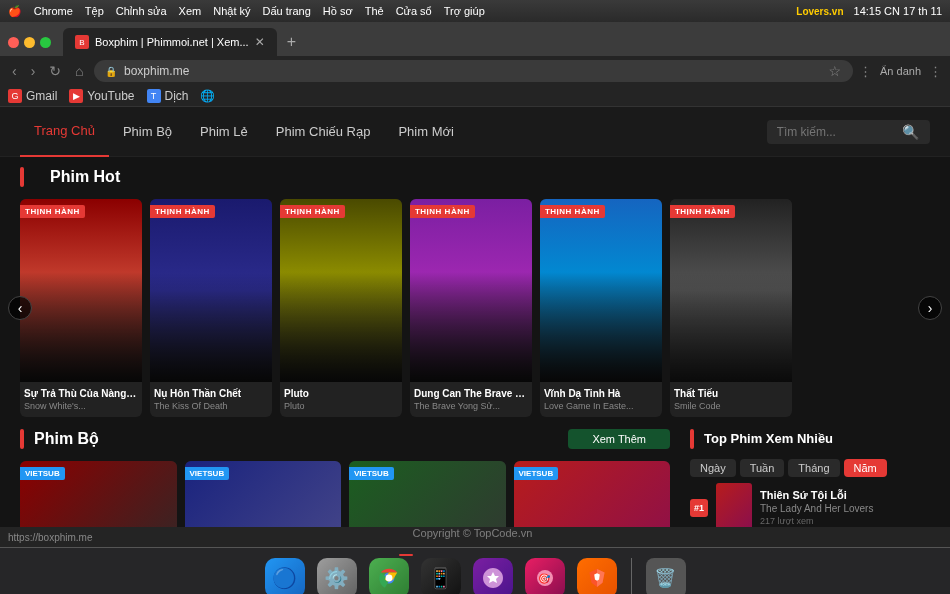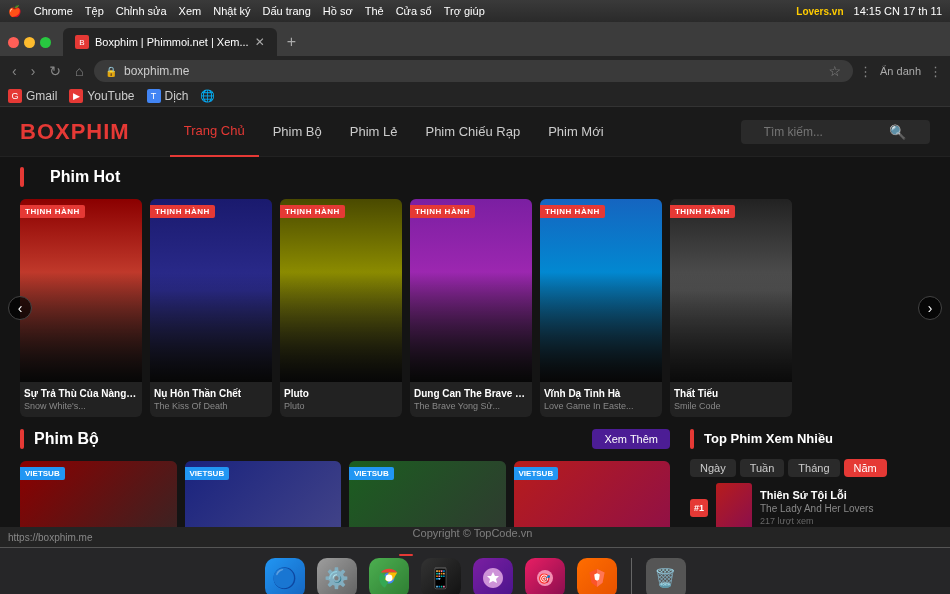--- a/index.html
+++ b/index.html
@@ -65,21 +65,21 @@
     }
     .site-logo { color: #e53935; font-size: 22px; font-weight: 900; letter-spacing: 1px; margin-right: 40px; font-family: Arial, sans-serif; }
     .nav-links { display: flex; gap: 0; align-items: center; }
     .nav-link {
       color: #ccc; font-size: 13px; padding: 0 14px; cursor: pointer; height: 50px;
       display: flex; align-items: center; text-decoration: none;
     }
     .nav-link.active { color: #e53935; border-bottom: 2px solid #e53935; }
     .search-box {
       margin-left: auto; display: flex; align-items: center;
-      background: #2a2a2a; border-radius: 4px; padding: 4px 23px; gap: 6px;
+      background: #2a2a2a; border-radius: 4px; padding: 4px 10px; gap: 6px;
     }
     .search-input { background: none; border: none; color: #ccc; font-size: 12px; outline: none; width: 120px; }
     .search-icon { color: #888; font-size: 14px; }
 
     
     .content-area { padding: 10px 20px; }
 
     .section-header {
       display: flex; align-items: center; gap: 26px; margin-bottom: 12px;
     }
@@ -118,21 +118,21 @@
     }
     .nav-arrow.left { left: -12px; }
     .nav-arrow.right { right: -12px; }
 
     
     .phim-bo-header {
       display: flex; align-items: center; justify-content: space-between; margin-bottom: 12px; margin-top: 12px;
     }
     .phim-bo-title-wrap { display: flex; align-items: center; gap: 10px; }
     .xem-them-btn {
-      background: #4c1d95; color: #fff; font-size: 11px; padding: 4px 12px;
+      background: #14532d; color: #fff; font-size: 11px; padding: 4px 24px;
       border-radius: 4px; cursor: pointer; border: none;
     }
 
     
     .bottom-row { display: flex; gap: 20px; }
     .phim-bo-grid { display: flex; gap: 8px; flex: 1; }
     .phim-bo-card {
       flex: 1; border-radius: 6px; overflow: hidden; position: relative;
       background: #222; cursor: pointer;
     }
@@ -281,21 +281,20 @@
     <span>Dịch</span>
   </div>
   <div class="bookmark-item">
     <span>🌐</span>
   </div>
 </div>
 
 <div class="website">
 
   <div class="site-nav">
-    <div class="site-logo">BOXPHIM</div>
     <nav class="nav-links">
       <a class="nav-link active">Trang Chủ</a>
       <a class="nav-link">Phim Bộ</a>
       <a class="nav-link">Phim Lẻ</a>
       <a class="nav-link">Phim Chiếu Rạp</a>
       <a class="nav-link">Phim Mới</a>
     </nav>
     <div class="search-box">
       <input class="search-input" placeholder="Tìm kiếm..." style="">
       <span class="search-icon">🔍</span>

